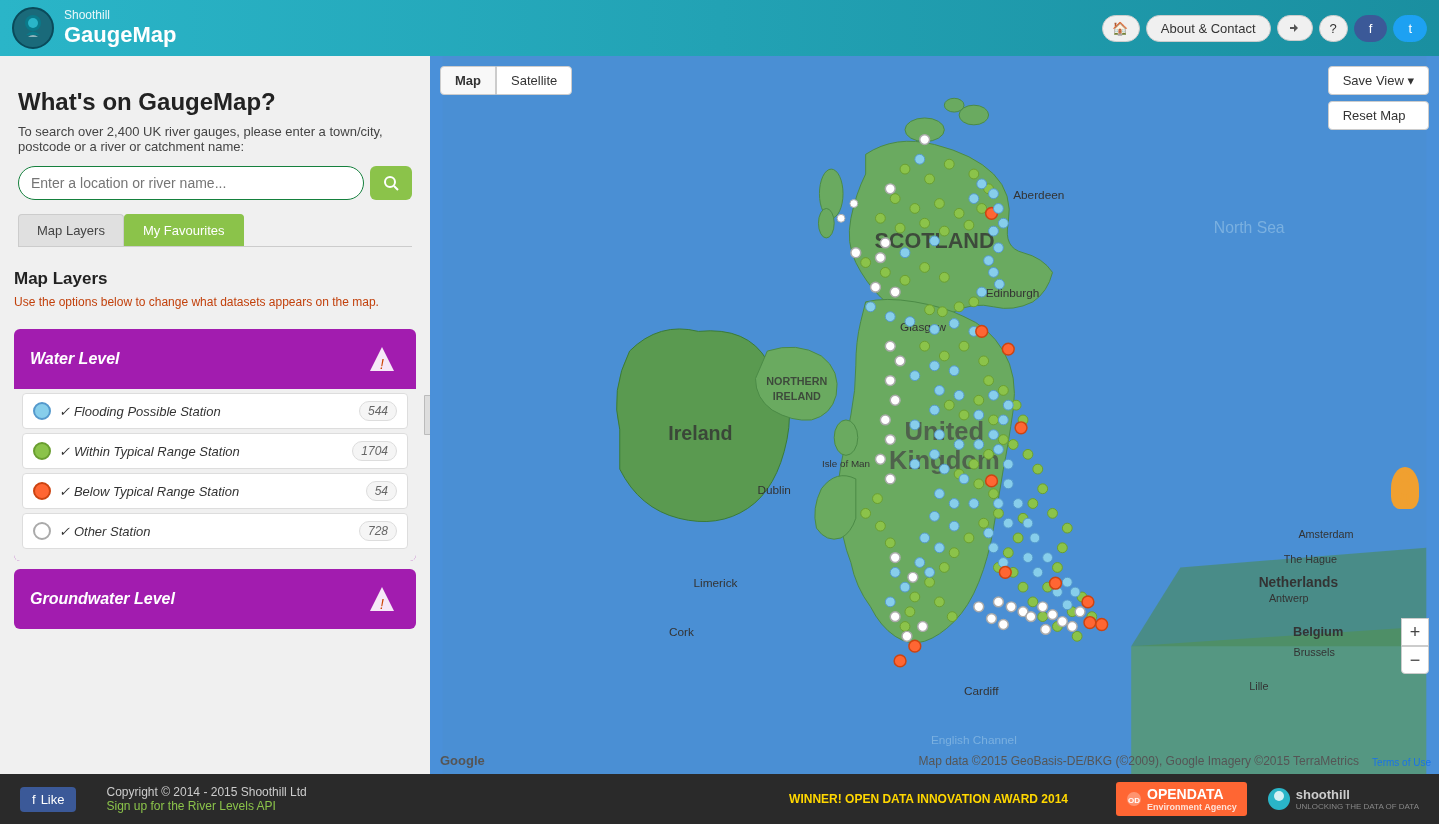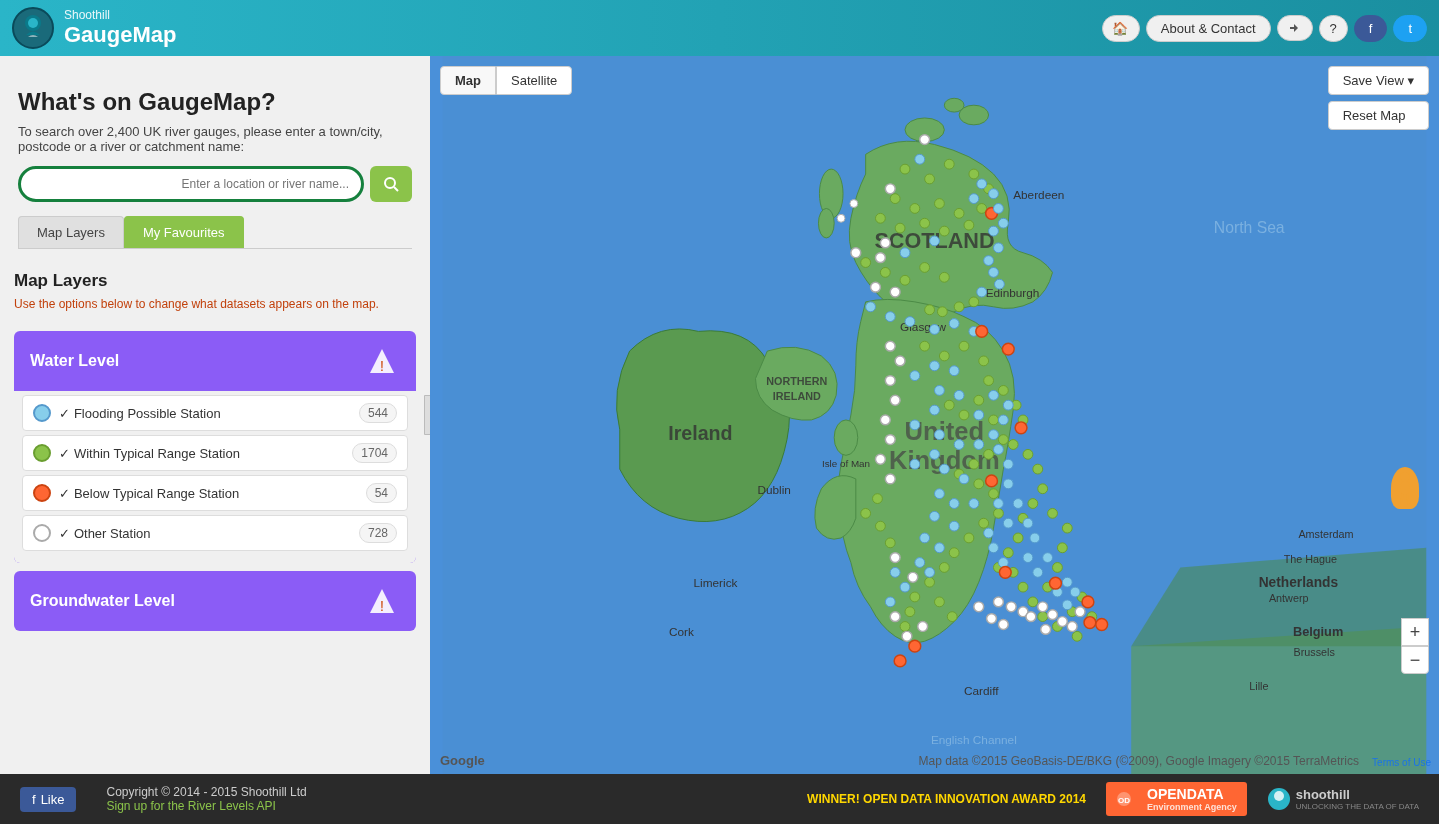--- a/index.html
+++ b/index.html
@@ -106,25 +106,24 @@
       margin-bottom: 12px;
     }
     #search-area {
       display: flex;
       gap: 6px;
       margin-bottom: 14px;
     }
     #search-input {
       flex: 1;
       padding: 8px 12px;
-      border: 3px solid #15803d;
+      border: 1px solid #15803d;
       border-radius: 20px;
-      font-size: 12px;
+      font-size: 14px;
       background: white;
-      text-align: right;
     }
     #search-btn {
       background: #8bc34a;
       border: none;
       border-radius: 6px;
       width: 42px;
       cursor: pointer;
       color: white;
       font-size: 16px;
       display: flex;
@@ -163,24 +162,25 @@
       margin-bottom: 6px;
     }
     #map-layers-desc {
       font-size: 12px;
       color: #c2410c;
       margin-bottom: 20px;
     }
 
     
     .layer-section {
-      background: #8b5cf6;
+      background: #a21caf;
       border-radius: 6px;
       margin-bottom: 8px;
       overflow: hidden;
+      font-style: italic;
     }
     .layer-section-header {
       display: flex;
       align-items: center;
       justify-content: space-between;
       padding: 12px 16px;
       cursor: pointer;
     }
     .layer-section-title {
       color: white;
@@ -427,21 +427,22 @@
     }
     #opendata-badge {
       background: #ff6633;
       color: white;
       padding: 4px 10px;
       font-size: 11px;
       font-weight: bold;
       border-radius: 3px;
       display: flex;
       align-items: center;
-      gap: 15px;
+      gap: 5px;
+      margin-left: 28px;
     }
     #shoothill-footer {
       color: #aaa;
       font-size: 12px;
       display: flex;
       align-items: center;
       gap: 5px;
     }
 
     

